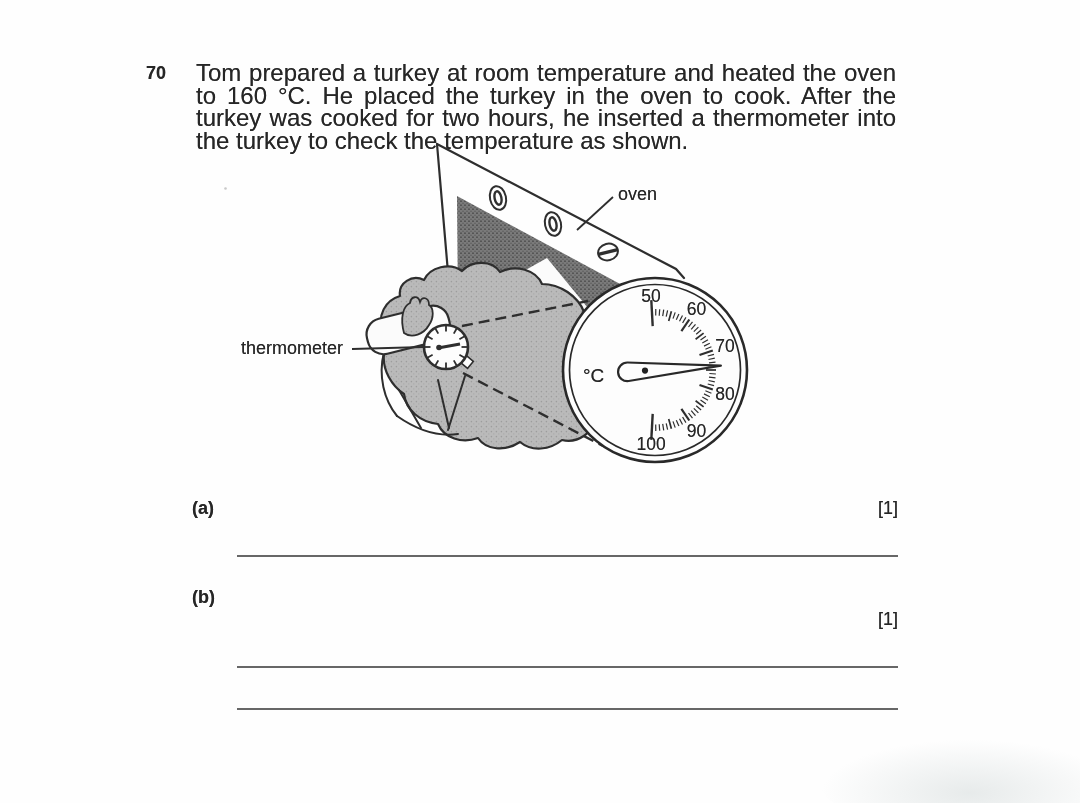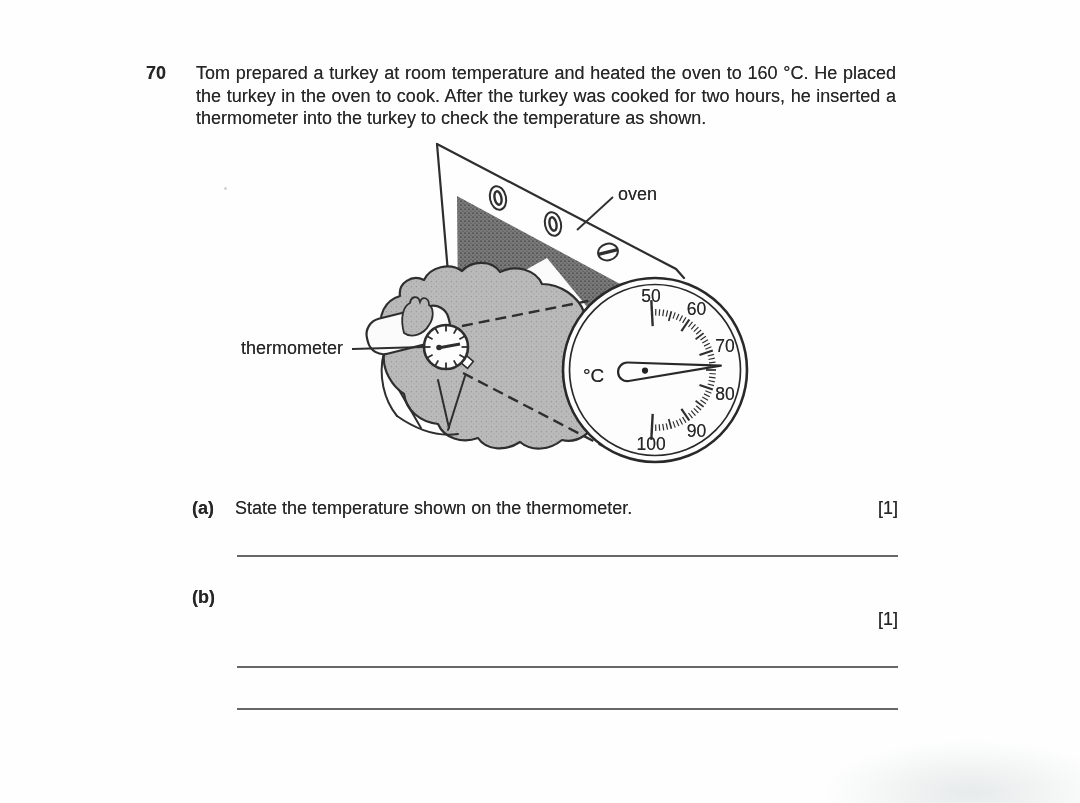--- a/index.html
+++ b/index.html
@@ -3,21 +3,21 @@
 <meta charset="utf-8">
 <style>
   html,body{margin:0;padding:0;background:#ffffff;}
   .page{
     position:relative;width:1080px;height:803px;overflow:hidden;
     background:#fefefe;color:#262626;
     font-family:"Liberation Sans",sans-serif;
     text-shadow:0 0 .6px rgba(40,40,40,.65);
   }
   .qnum{position:absolute;left:146px;top:62px;font-size:18px;font-weight:bold;line-height:22.5px;}
-  .intro{position:absolute;left:196px;top:62px;width:700px;font-size:18px;line-height:22.5px;text-align:justify;}
+  .intro{position:absolute;left:196px;top:62px;width:700px;font-size:24px;line-height:22.5px;text-align:justify;}
   .part-id{position:absolute;left:192px;font-size:18px;font-weight:bold;line-height:22.5px;}
   .part-text{position:absolute;left:235px;width:663px;font-size:18px;line-height:22.5px;text-align:justify;}
   .marks{position:absolute;left:235px;width:663px;font-size:18px;line-height:22.5px;text-align:right;}
   .answer-line{position:absolute;left:237px;width:661px;height:1.8px;background:#575757;opacity:.9;}
   .diagram{position:absolute;left:222px;top:138px;width:545px;height:334px;filter:blur(.25px);}
   .diagram text{font-family:"Liberation Sans",sans-serif;fill:#262626;}
   .corner-blob{
     position:absolute;right:-40px;bottom:-26px;width:300px;height:90px;border-radius:50%;
     background:radial-gradient(ellipse at 50% 60%, rgba(203,211,211,.45), rgba(255,255,255,0) 70%);
   }
@@ -192,21 +192,20 @@
         </g>
       <g id="dial-needle">
           <path d="M 720.9 365.7 L 627.5 362.5 A 9.3 9.3 0 1 0 628.7 381.0 Z" fill="#fdfdfd" stroke="#292929" stroke-width="2.2" stroke-linejoin="round"></path>
           <circle cx="645.0" cy="370.6" r="3.1" fill="#222"></circle>
         </g>
       <text x="583" y="382" font-size="19">°C</text>
     </g>
   </svg>
 
   <div class="part-id" style="top:497px">(a)</div>
-  <div class="part-text" style="top:497px">State the temperature shown on the thermometer.</div>
   <div class="marks" style="top:497px">[1]</div>
   <div class="answer-line" style="top:555px"></div>
 
   <div class="part-id" style="top:586px">(b)</div>
   <div class="marks" style="top:608px">[1]</div>
   <div class="answer-line" style="top:666px"></div>
   <div class="answer-line" style="top:708px"></div>
 
   <div class="corner-blob"></div>
 </div>

